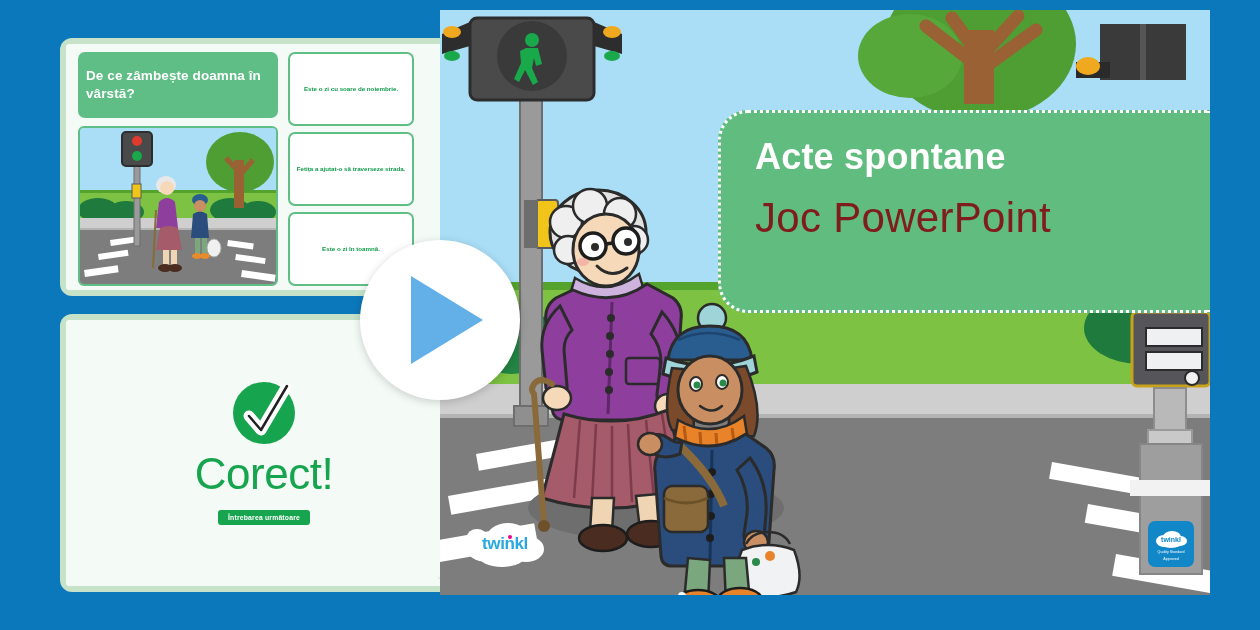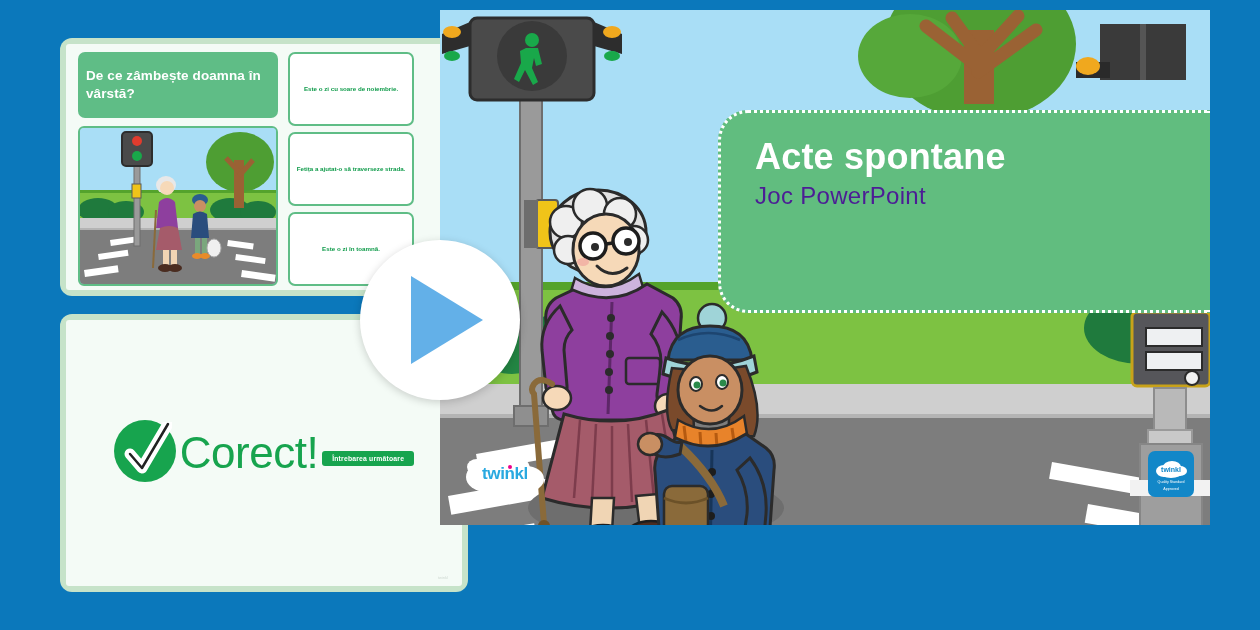--- a/index.html
+++ b/index.html
@@ -51,21 +51,21 @@
     color: #0f9b4a; font-size: 6.2px; font-weight: bold; line-height: 1.45;
     text-align: center;
   }
   .opt.o1 { top: 8px;  height: 74px; }
   .opt.o2 { top: 88px; height: 74px; }
   .opt.o3 { top: 168px; height: 74px; }
 
   
   .corect-wrap {
     position: absolute; inset: 0;
-    display: flex; flex-direction: row; align-items: center; justify-content: center;
+    display: flex; flex-direction: column; align-items: center; justify-content: center;
     gap: 4px;
   }
   .check-badge {
     width: 62px; height: 62px; border-radius: 50%;
     background: #17a44e; position: relative; margin-bottom: 4px;
   }
   .check-badge svg { position: absolute; left: 6px; top: 2px; }
   .corect-text {
     color: #17a44e; font-size: 44px; letter-spacing: -0.5px;
     line-height: 1;
@@ -94,21 +94,21 @@
   .play-tri {
     width: 0; height: 0; margin-left: 14px;
     border-top: 44px solid transparent;
     border-bottom: 44px solid transparent;
     border-left: 72px solid #63b0e8;
   }
 
   
   .main-slide {
     position: absolute; left: 440px; top: 10px;
-    width: 770px; height: 515px;
+    width: 770px; height: 585px;
     background: #a9def6; overflow: hidden;
   }
   .sky { position: absolute; left:0; top:0; width:100%; height:282px; background:#a9def6; }
   .grass { position: absolute; left:0; top:272px; width:100%; height:118px; background:#7dc242; }
   .grass-dark { position:absolute; left:0; top:272px; width:100%; height:8px; background:#54a32c;}
   .pavement { position:absolute; left:0; top:374px; width:100%; height:34px; background:#cfcfcf;}
   .pavement-edge{position:absolute;left:0;top:404px;width:100%;height:8px;background:#b4b4b4;}
   .road { position: absolute; left:0; top:408px; width:100%; height:177px; background:#7d7d7d; }
 
   
@@ -120,22 +120,22 @@
     border: 3px dotted #ffffff;
     border-right: none;
     padding: 22px 20px 10px 34px;
     z-index: 20;
   }
   .title-l1, .title-l2 {
     color: #fff; font-weight: bold; font-size: 36px; line-height: 1.22;
     letter-spacing: .2px;
   }
   .title-sub {
-    color: #4c1d95; font-weight: normal; font-size: 24px; line-height: 1.25;
-    margin-top: 2px; letter-spacing: .3px;
+    color: #7f1d1d; font-weight: normal; font-size: 42px; line-height: 1.25;
+    margin-top: 13px; letter-spacing: .3px;
   }
 
   
   .twinkl-cloud {
     position:absolute; left:24px; bottom:28px; width:82px; height:46px; z-index:30;
   }
   .twinkl-text {
     position:absolute; left:50%; top:50%; transform:translate(-50%,-50%);
     font-size:17px; font-weight:bold; color:#29a9e0; letter-spacing:-.4px;
   }

